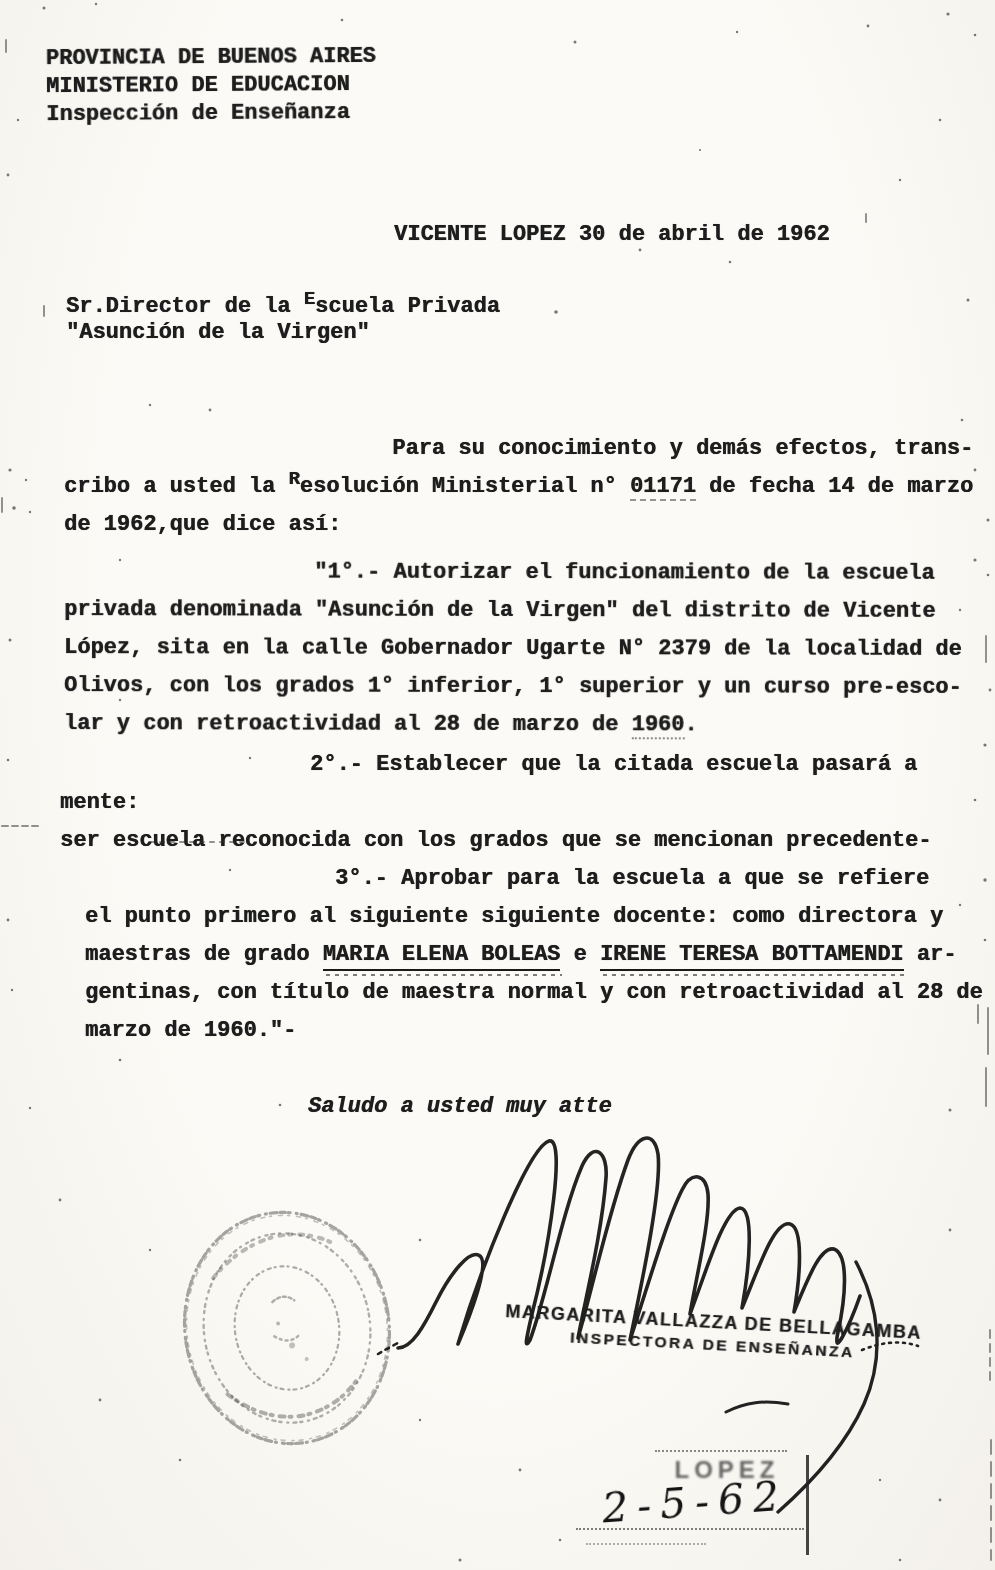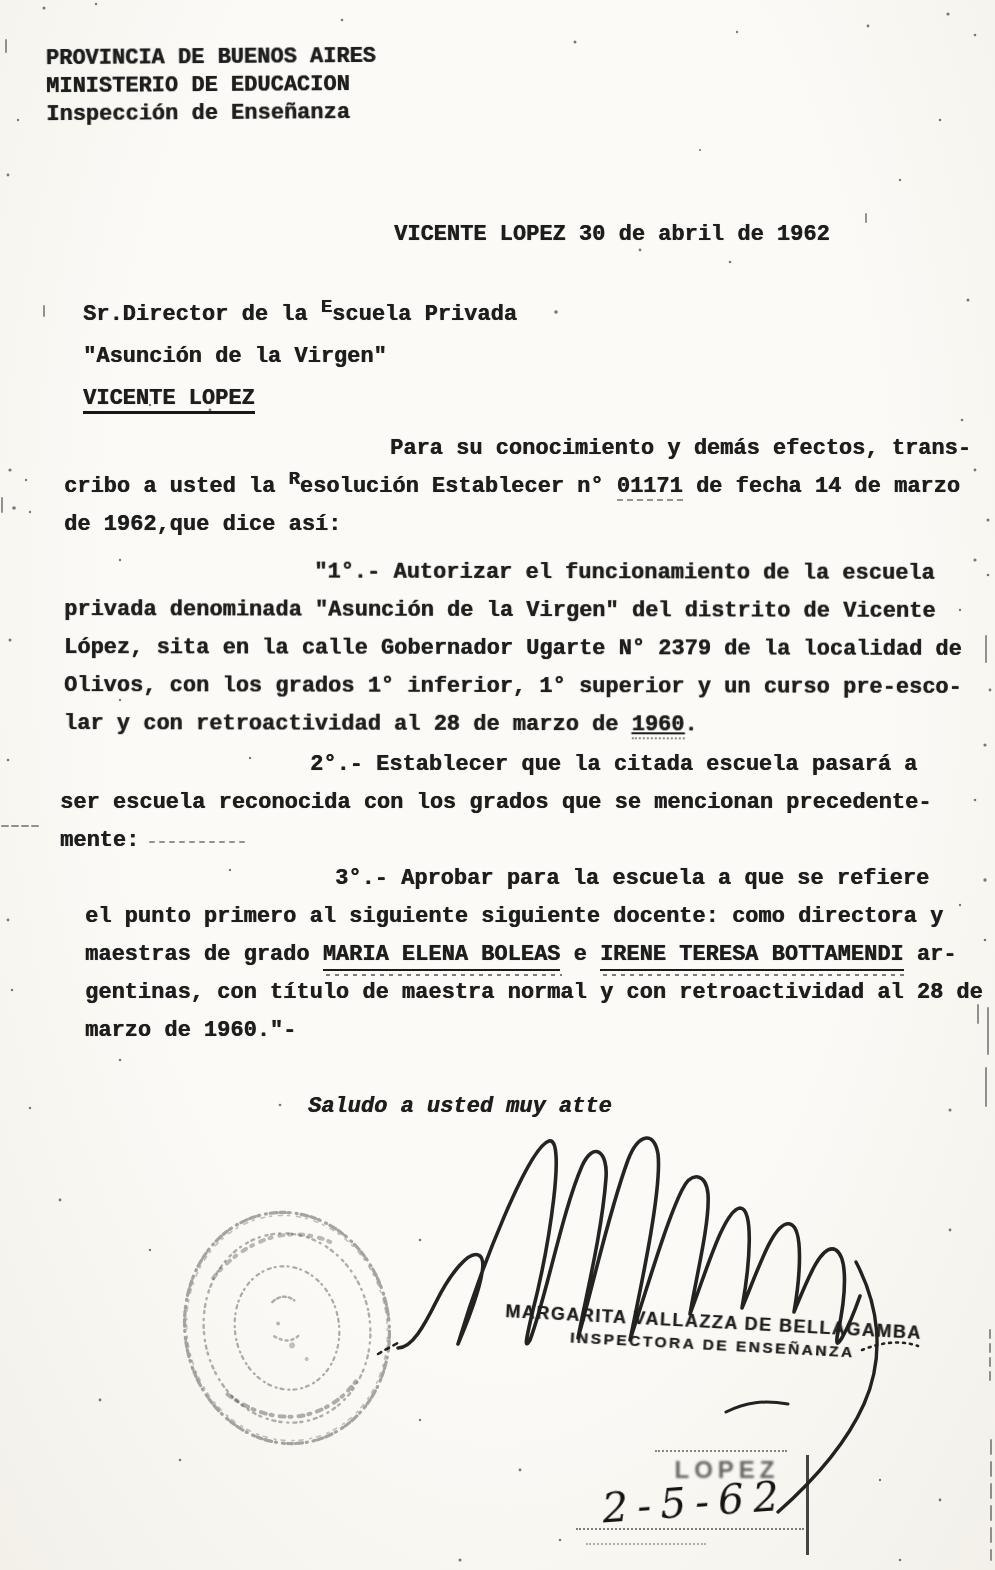--- a/index.html
+++ b/index.html
@@ -10,31 +10,31 @@
     color:#1d1d1d;
   }
   .tw{
     position:absolute;
     font-size:22px;font-weight:700;line-height:38px;
     text-shadow:0.5px 0 0 rgba(25,25,25,.85), 0 0 1px rgba(25,25,25,.35);
     filter:blur(.22px);
   }
   .tw .line{white-space:pre;}
   .lh28 .line{line-height:28px;}
-  .lh34 .line{line-height:42px;margin-left:17px;}
+  .lh34 .line{line-height:25px;}
   .ind326{margin-left:326px;text-align:right;}
   .ind250{margin-left:250px;}
   .sup{display:inline-block;transform:translateY(-8px);font-size:19px;}
   .u-strong{border-bottom:3px solid #171717;}
   .u-name{position:relative;}
   .u-name::after{content:"";position:absolute;left:0;right:0;bottom:-4px;height:2.2px;background:#1a1a1a;}
   .u-name::before{content:"";position:absolute;left:3px;right:-2px;bottom:-9px;height:1.8px;
     background:repeating-linear-gradient(90deg, rgba(40,40,40,.6) 0 4px, transparent 4px 9px);}
   .u-dashed{border-bottom:2px dashed rgba(45,45,45,.5);}
-  .u-dotted{border-bottom:2px dotted rgba(45,45,45,.55);text-decoration:underline;}
+  .u-dotted{border-bottom:2px dotted rgba(45,45,45,.55);}
   .stamp-ink{
     position:absolute;left:478px;top:1312px;width:470px;
     transform:rotate(3deg);
     font-family:"Liberation Sans", sans-serif;font-weight:bold;color:#1f1f1f;
     text-align:center;filter:blur(.35px);
     text-shadow:.6px .4px .8px rgba(20,20,20,.55);
   }
   .stamp-name{font-size:18px;letter-spacing:1.5px;white-space:nowrap;}
   .stamp-title{font-size:15.5px;letter-spacing:2.5px;margin-top:3px;white-space:nowrap;}
   .rcv-top{position:absolute;left:655px;top:1450px;width:132px;border-top:2.5px dotted rgba(60,60,60,.6);}
@@ -64,41 +64,40 @@
     <div class="line">Inspección de Enseñanza</div>
   </div>
 
   <div class="tw" style="left:394px;top:196px;margin-top:20px;">
     <div class="line">VICENTE LOPEZ 30 de abril de 1962</div>
   </div>
 
   <div class="tw lh34" style="left:66px;top:294px;">
     <div class="line"><span>Sr.Director de la </span><span class="sup">E</span><span>scuela Privada</span></div>
     <div class="line">"Asunción de la Virgen"</div>
-    <div class="line"><span class="u-strong">VICENTE LOPEZ</span></div>
   </div>
 
   <div class="tw" style="left:64px;top:430px;">
     <div class="line ind326">Para su conocimiento y demás efectos, trans-</div>
-    <div class="line"><span>cribo a usted la </span><span class="sup">R</span><span>esolución Establecer n° </span><span class="u-dashed">01171</span><span> de fecha 14 de marzo</span></div>
+    <div class="line"><span>cribo a usted la </span><span class="sup">R</span><span>esolución Ministerial n° </span><span class="u-dashed">01171</span><span> de fecha 14 de marzo</span></div>
     <div class="line">de 1962,que dice así:</div>
   </div>
 
   <div class="tw" style="left:64px;top:554px;transform:rotate(0.12deg);">
     <div class="line ind250">"1°.- Autorizar el funcionamiento de la escuela</div>
     <div class="line">privada denominada "Asunción de la Virgen" del distrito de Vicente</div>
     <div class="line">López, sita en la calle Gobernador Ugarte N° 2379 de la localidad de</div>
     <div class="line">Olivos, con los grados 1° inferior, 1° superior y un curso pre-esco-</div>
     <div class="line"><span>lar y con retroactividad al 28 de marzo de </span><span class="u-dotted">1960</span><span>.</span></div>
   </div>
 
   <div class="tw" style="left:60px;top:746px;">
     <div class="line ind250">2°.- Establecer que la citada escuela pasará a</div>
+    <div class="line">mente:</div>
     <div class="line">ser escuela reconocida con los grados que se mencionan precedente-</div>
-    <div class="line">mente:</div>
   </div>
 
   <div class="tw" style="left:64px;top:860px;margin-left:21px;">
     <div class="line ind250">3°.- Aprobar para la escuela a que se refiere</div>
     <div class="line">el punto primero al siguiente siguiente docente: como directora y</div>
     <div class="line"><span>maestras de grado </span><span class="u-name">MARIA ELENA BOLEAS</span><span> e </span><span class="u-name">IRENE TERESA BOTTAMENDI</span><span> ar-</span></div>
     <div class="line">gentinas, con título de maestra normal y con retroactividad al 28 de</div>
     <div class="line">marzo de 1960."-</div>
   </div>
 

